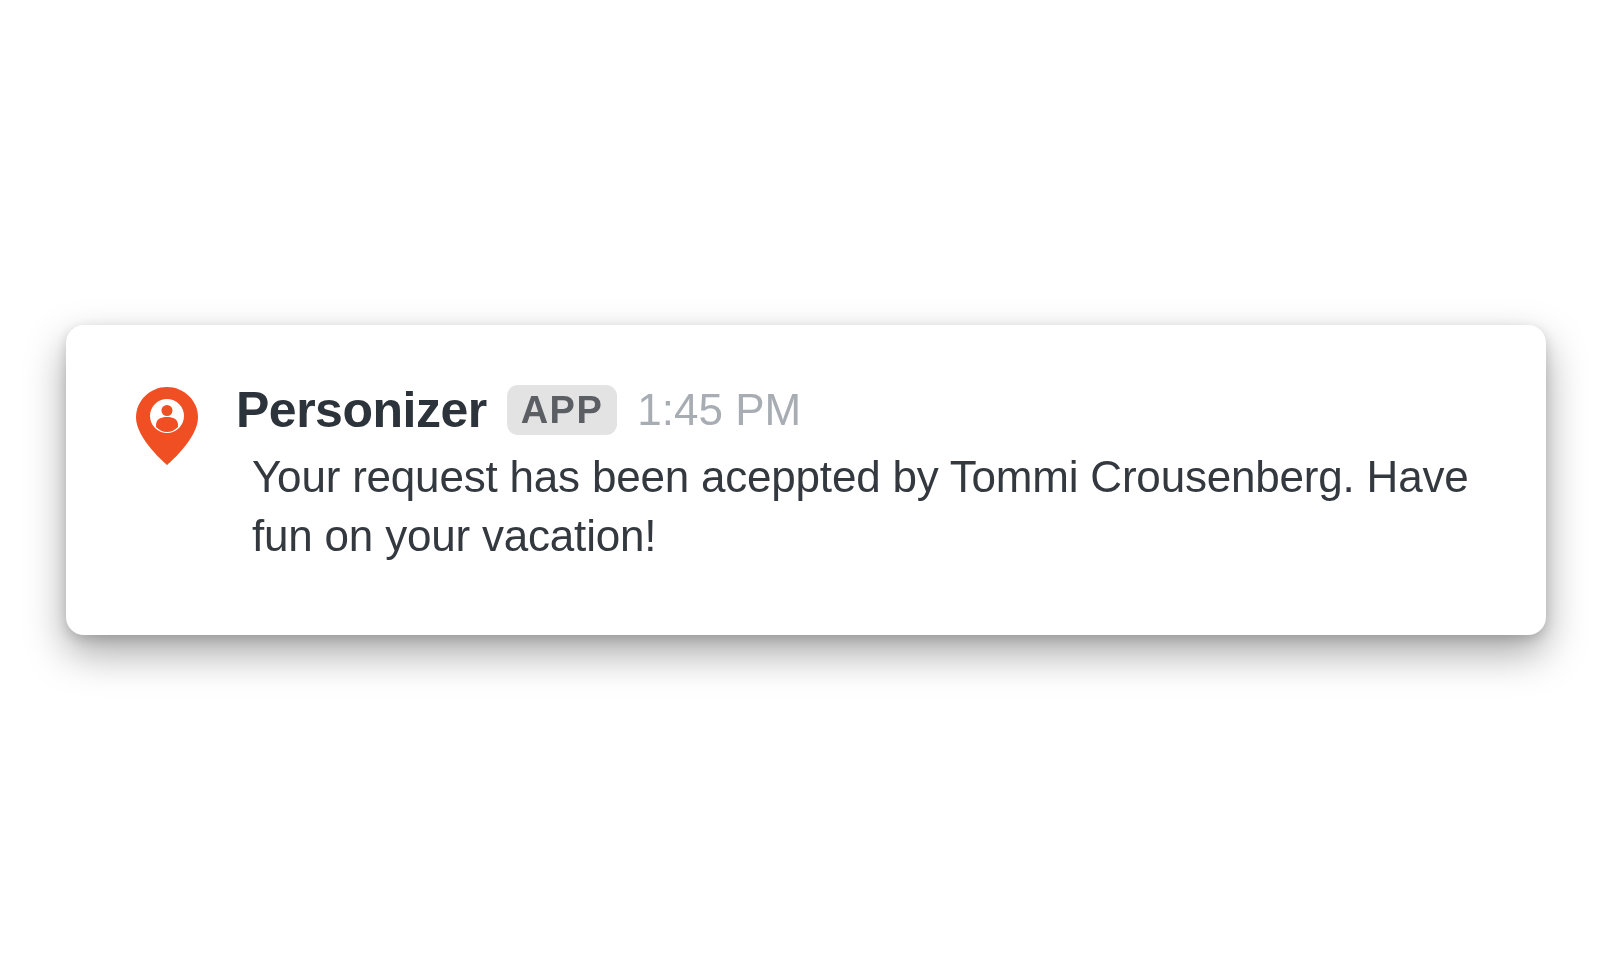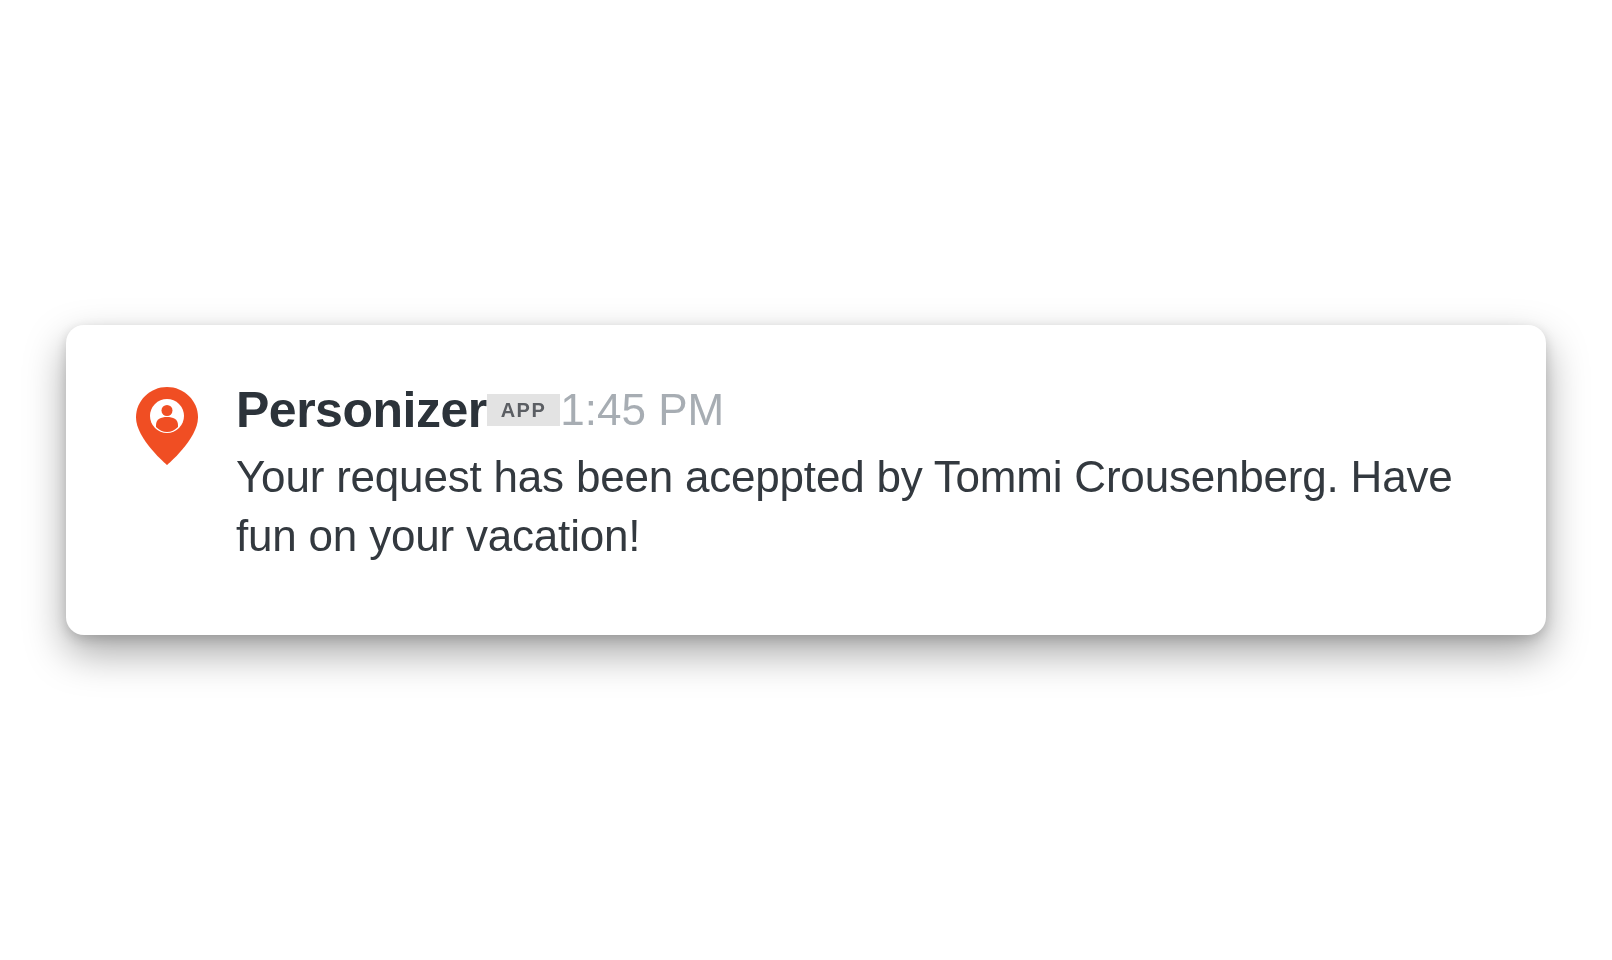--- a/index.html
+++ b/index.html
@@ -41,54 +41,56 @@
     }
     
     .content {
       flex: 1 1 auto;
       min-width: 0;
     }
     
     .header-row {
       display: flex;
       align-items: center;
+      gap: 20px;
       margin-bottom: 8px;
     }
     
     .app-name {
       font-size: 50px;
       font-weight: 800;
       color: #2c333a;
       letter-spacing: -0.5px;
     }
     
     .app-badge {
       background: #e3e3e3;
       color: #5b5e63;
-      font-size: 20px;
+      font-size: 38px;
       font-weight: 600;
       letter-spacing: 1.5px;
       padding: 6px 14px;
-      border-radius: 0;
+      border-radius: 11px;
       line-height: 1;
     }
     
     .timestamp {
       font-size: 44px;
       color: #a7adb3;
       font-weight: 400;
     }
     
     .message-body {
       font-size: 44px;
       line-height: 1.35;
       color: #33393f;
       font-weight: 400;
       letter-spacing: -0.2px;
       max-width: 1280px;
+      margin-left: 16px;
     }
   </style>
 </head>
 <body>
 
 <div class="notification-card">
   <div class="icon-wrap">
     <span>
       <svg viewBox="0 0 62 78" xmlns="http://www.w3.org/2000/svg">
         <path d="M31 0 C14 0 0 13.5 0 30.5 C0 52 31 78 31 78 C31 78 62 52 62 30.5 C62 13.5 48 0 31 0 Z" fill="#f04e23"></path>

